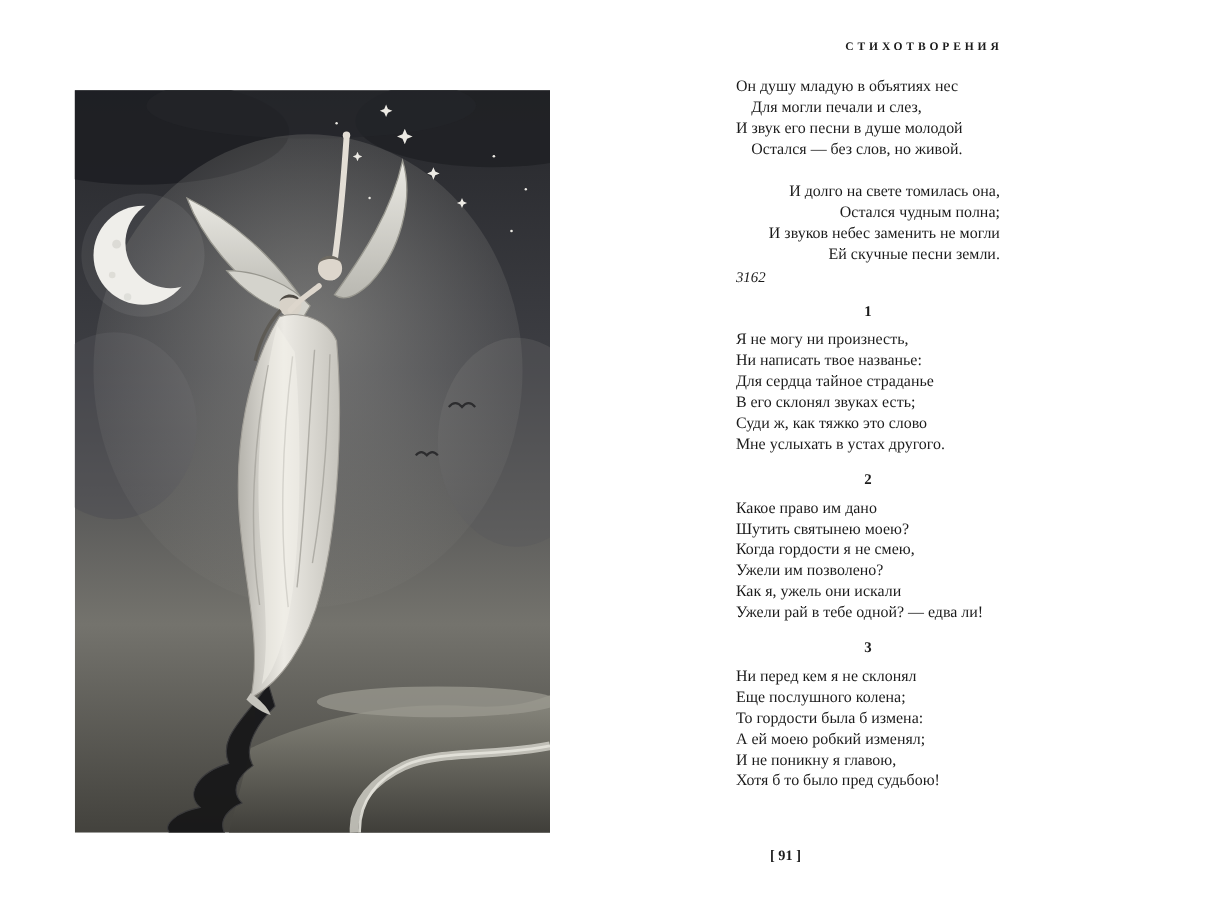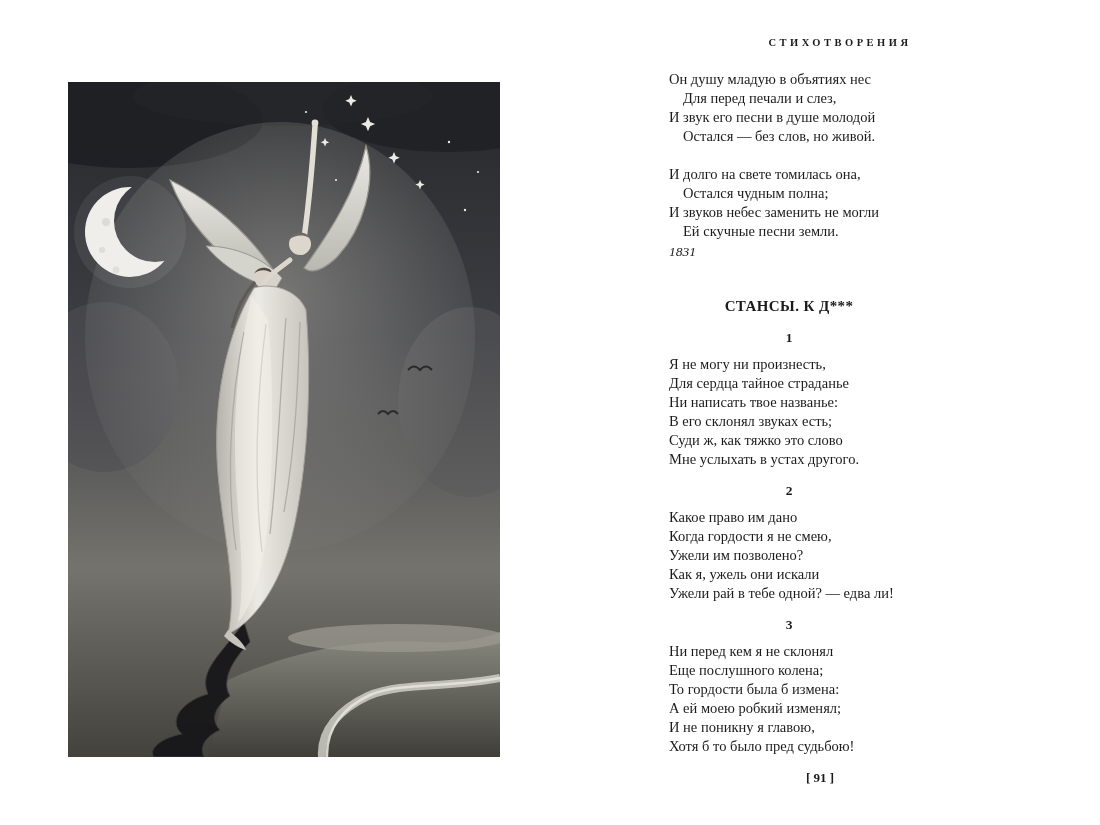--- a/index.html
+++ b/index.html
@@ -30,21 +30,21 @@
     letter-spacing: 3.5px;
   }
   .right-col {
     position: absolute;
     left: 669px; top: 70px; width: 240px;
     font-size: 14.5px;
     line-height: 19px;
   }
   .line { white-space: nowrap; }
   .line.indent { padding-left: 14px; }
-  .quatrain.gap { margin-top: 19px; }
+  .quatrain.gap { margin-top: 19px; text-align: right; }
   .year {
     font-style: italic;
     font-size: 13.5px;
     line-height: 18px;
     margin-top: 2px;
   }
   .poem-title {
     text-align: center;
     font-weight: bold;
     font-size: 15px;
@@ -54,21 +54,20 @@
   .stanza-number {
     text-align: center;
     font-weight: bold;
     font-size: 13.5px;
     margin-top: 12px;
     margin-bottom: 8px;
   }
   .page-number {
     position: absolute;
     left: 700px; top: 770px; width: 240px;
-    text-align: center;
     font-weight: bold;
     font-size: 13px;
   }
 </style>
 </head>
 <body>
 
 <div class="illustration">
   <svg viewBox="0 0 432 675" xmlns="http://www.w3.org/2000/svg" role="img" aria-label="Гравюра: ангел с крыльями несёт душу по ночному небу; месяц и звёзды">
     <defs>
@@ -180,47 +179,47 @@
     </g>
   </svg>
 </div>
 
 <div class="running-head">СТИХОТВОРЕНИЯ</div>
 
 <div class="right-col">
   <div>
       <div class="quatrain">
         <div class="line">Он душу младую в объятиях нес</div>
-        <div class="line indent">Для перед печали и слез,</div>
+        <div class="line indent">Для могли печали и слез,</div>
         <div class="line">И звук его песни в душе молодой</div>
         <div class="line indent">Остался — без слов, но живой.</div>
       </div>
       <div class="quatrain gap">
         <div class="line">И долго на свете томилась она,</div>
         <div class="line indent">Остался чудным полна;</div>
         <div class="line">И звуков небес заменить не могли</div>
         <div class="line indent">Ей скучные песни земли.</div>
       </div>
     </div>
-  <div class="year">1831</div>
-
-  <div class="poem-title">СТАНСЫ. К Д***</div>
+  <div class="year">3162</div>
+
   <div>
       <div class="stanza-number">1</div>
       <div class="stanza">
         <div class="line">Я не могу ни произнесть,</div>
+        <div class="line">Ни написать твое названье:</div>
         <div class="line">Для сердца тайное страданье</div>
-        <div class="line">Ни написать твое названье:</div>
         <div class="line">В его склонял звуках есть;</div>
         <div class="line">Суди ж, как тяжко это слово</div>
         <div class="line">Мне услыхать в устах другого.</div>
       </div>
       <div class="stanza-number">2</div>
       <div class="stanza">
         <div class="line">Какое право им дано</div>
+        <div class="line">Шутить святынею моею?</div>
         <div class="line">Когда гордости я не смею,</div>
         <div class="line">Ужели им позволено?</div>
         <div class="line">Как я, ужель они искали</div>
         <div class="line">Ужели рай в тебе одной? — едва ли!</div>
       </div>
       <div class="stanza-number">3</div>
       <div class="stanza">
         <div class="line">Ни перед кем я не склонял</div>
         <div class="line">Еще послушного колена;</div>
         <div class="line">То гордости была б измена:</div>

